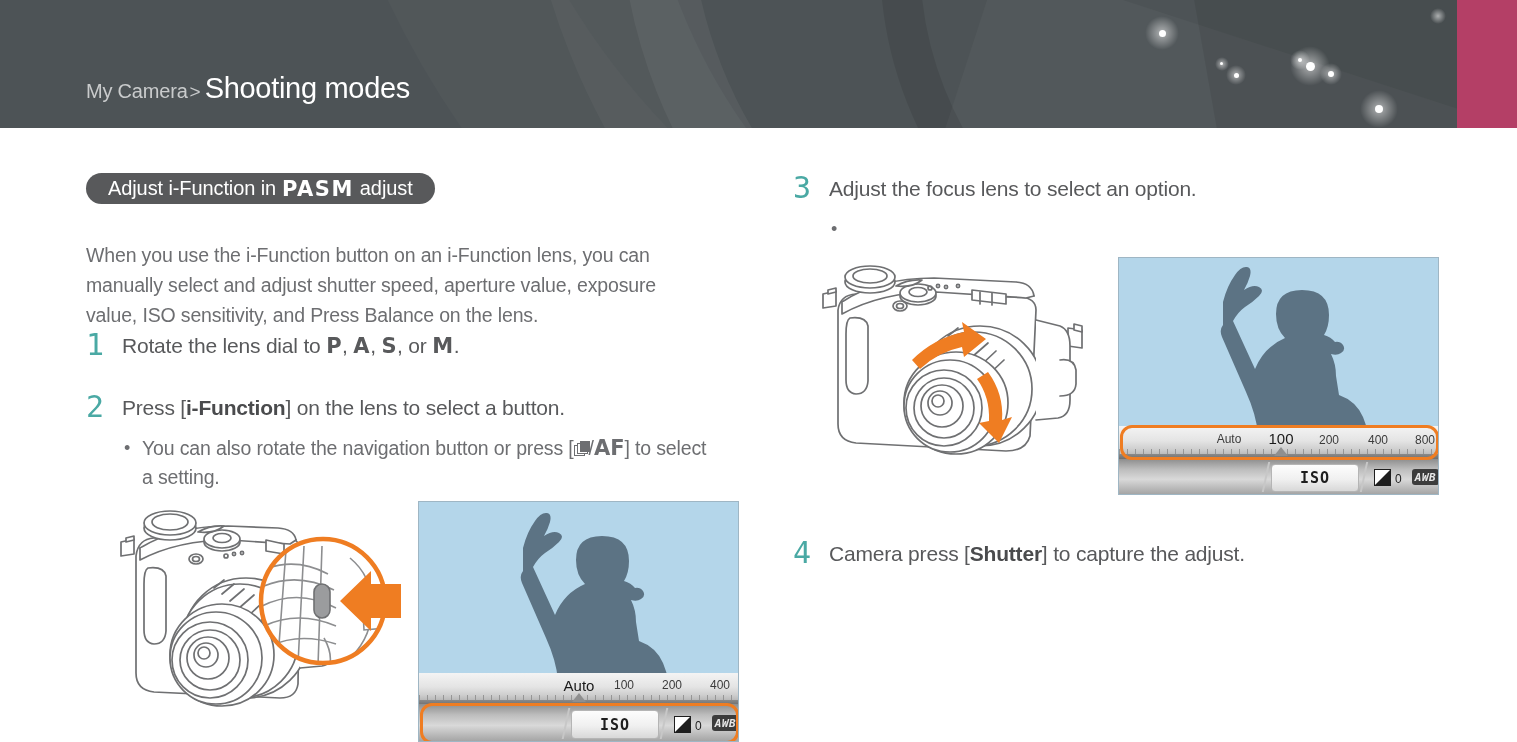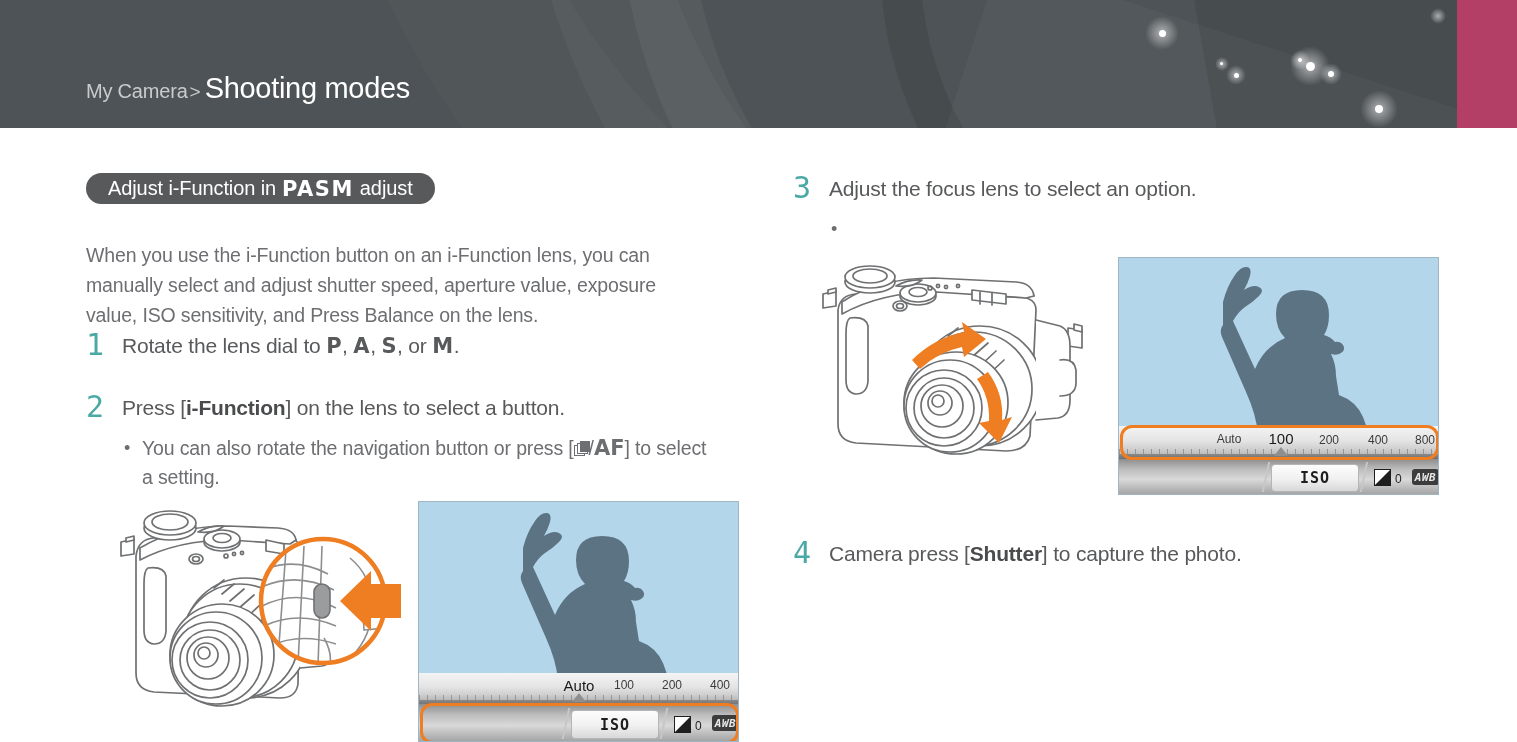--- a/index.html
+++ b/index.html
@@ -657,14 +657,14 @@
     <div class="awb-badge" style="left:293px; top:10px; width:27px; height:16px;">
       <span>AWB</span>
     </div>
   </div>
 
   <div class="hl-ring" style="left:1px; top:167px; width:319px; height:35px;"></div>
 </div>
 
 <div class="step" style="left:793px; top:539px; width:640px;">
   <div class="step-num">4</div>
-  <div class="step-body"><span>Camera press [</span><b>Shutter</b><span>] to capture the photo.</span></div>
+  <div class="step-body"><span>Camera press [</span><b>Shutter</b><span>] to capture the adjust.</span></div>
 </div>
 
 </body></html>

